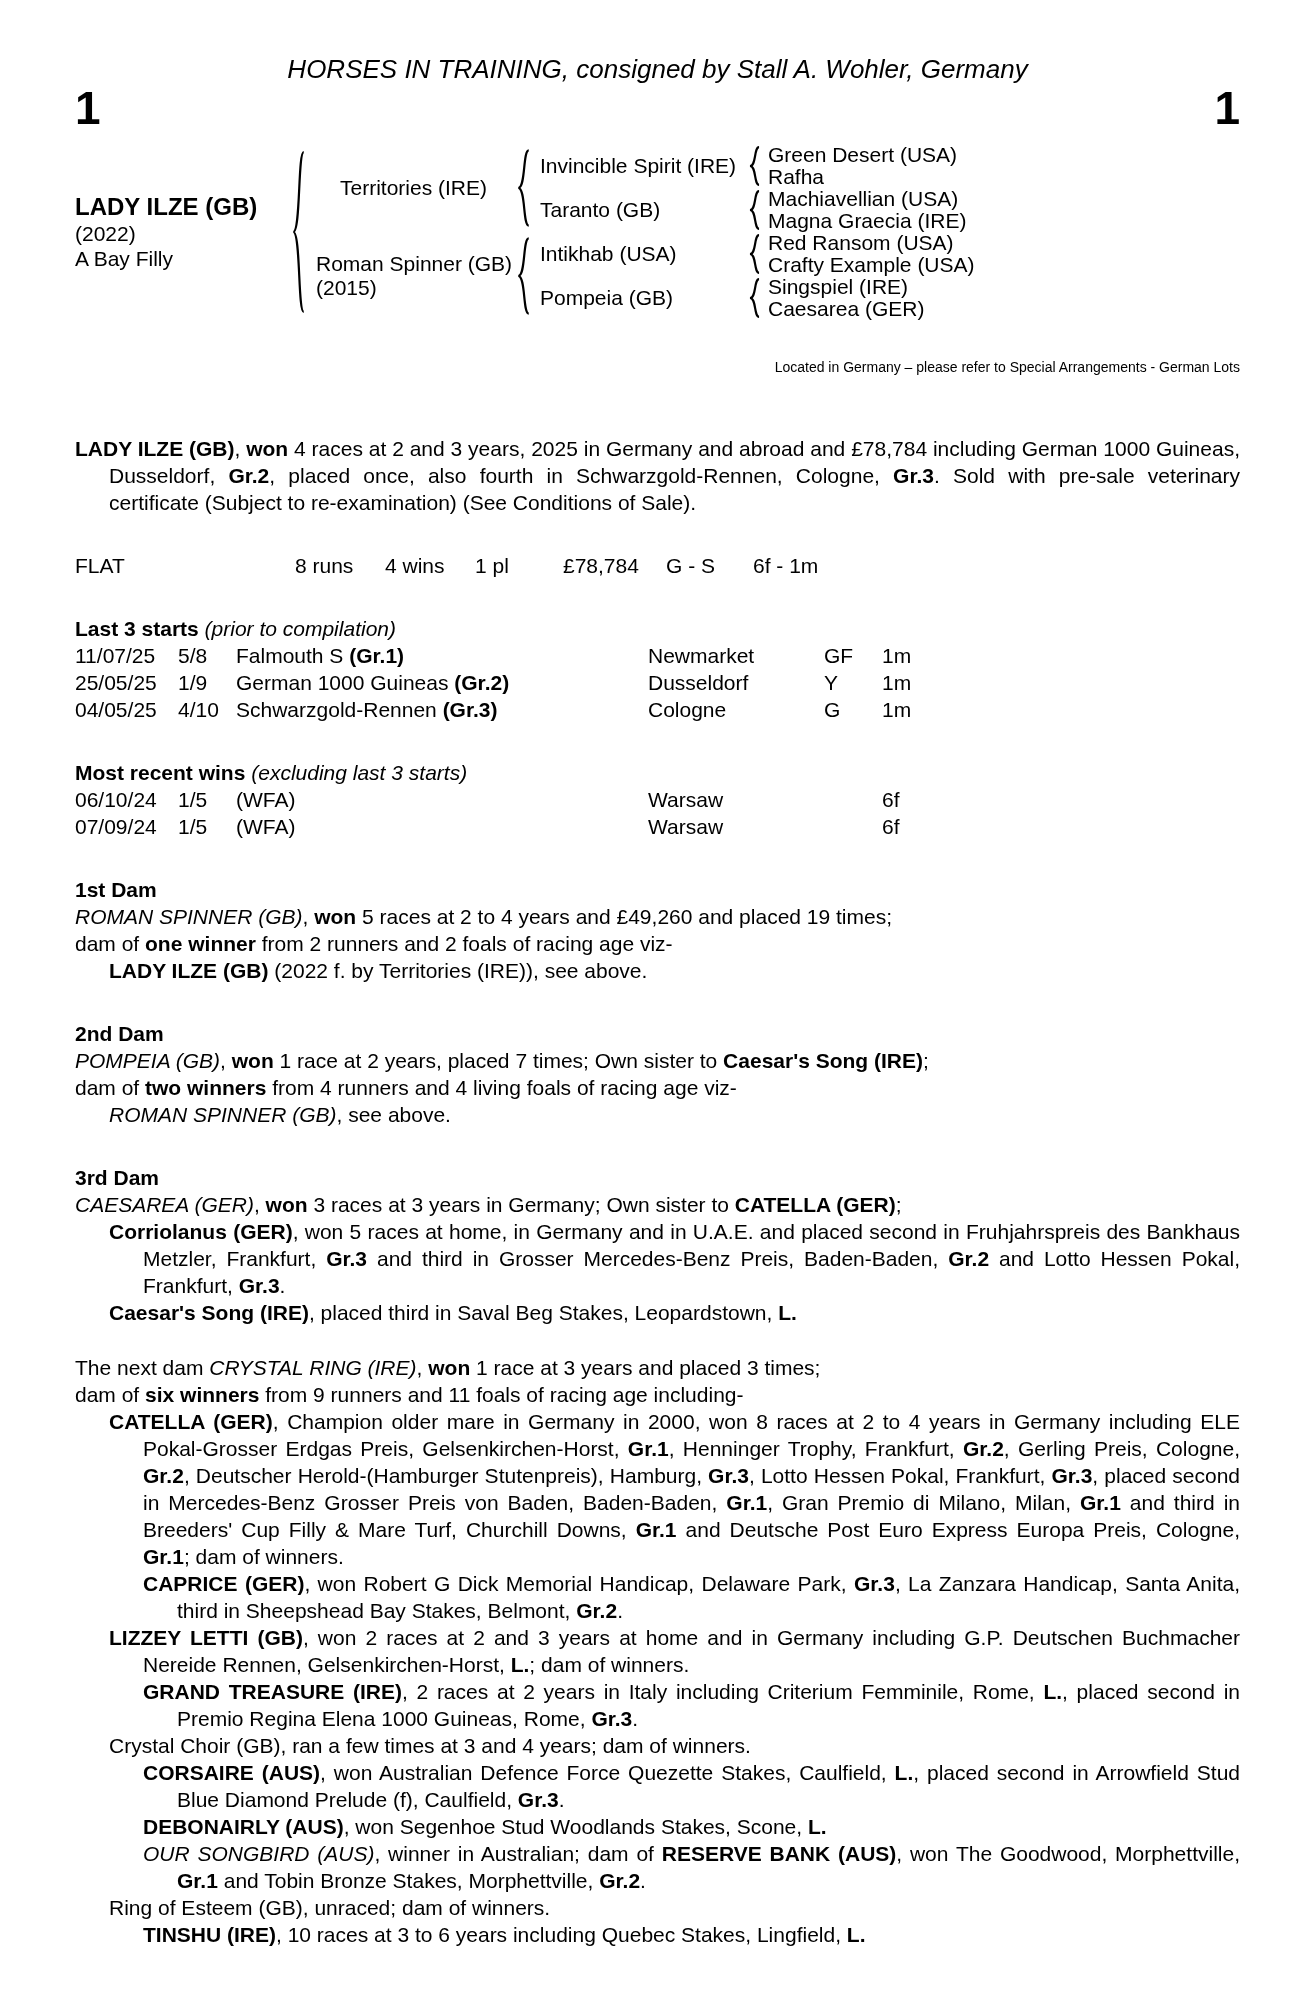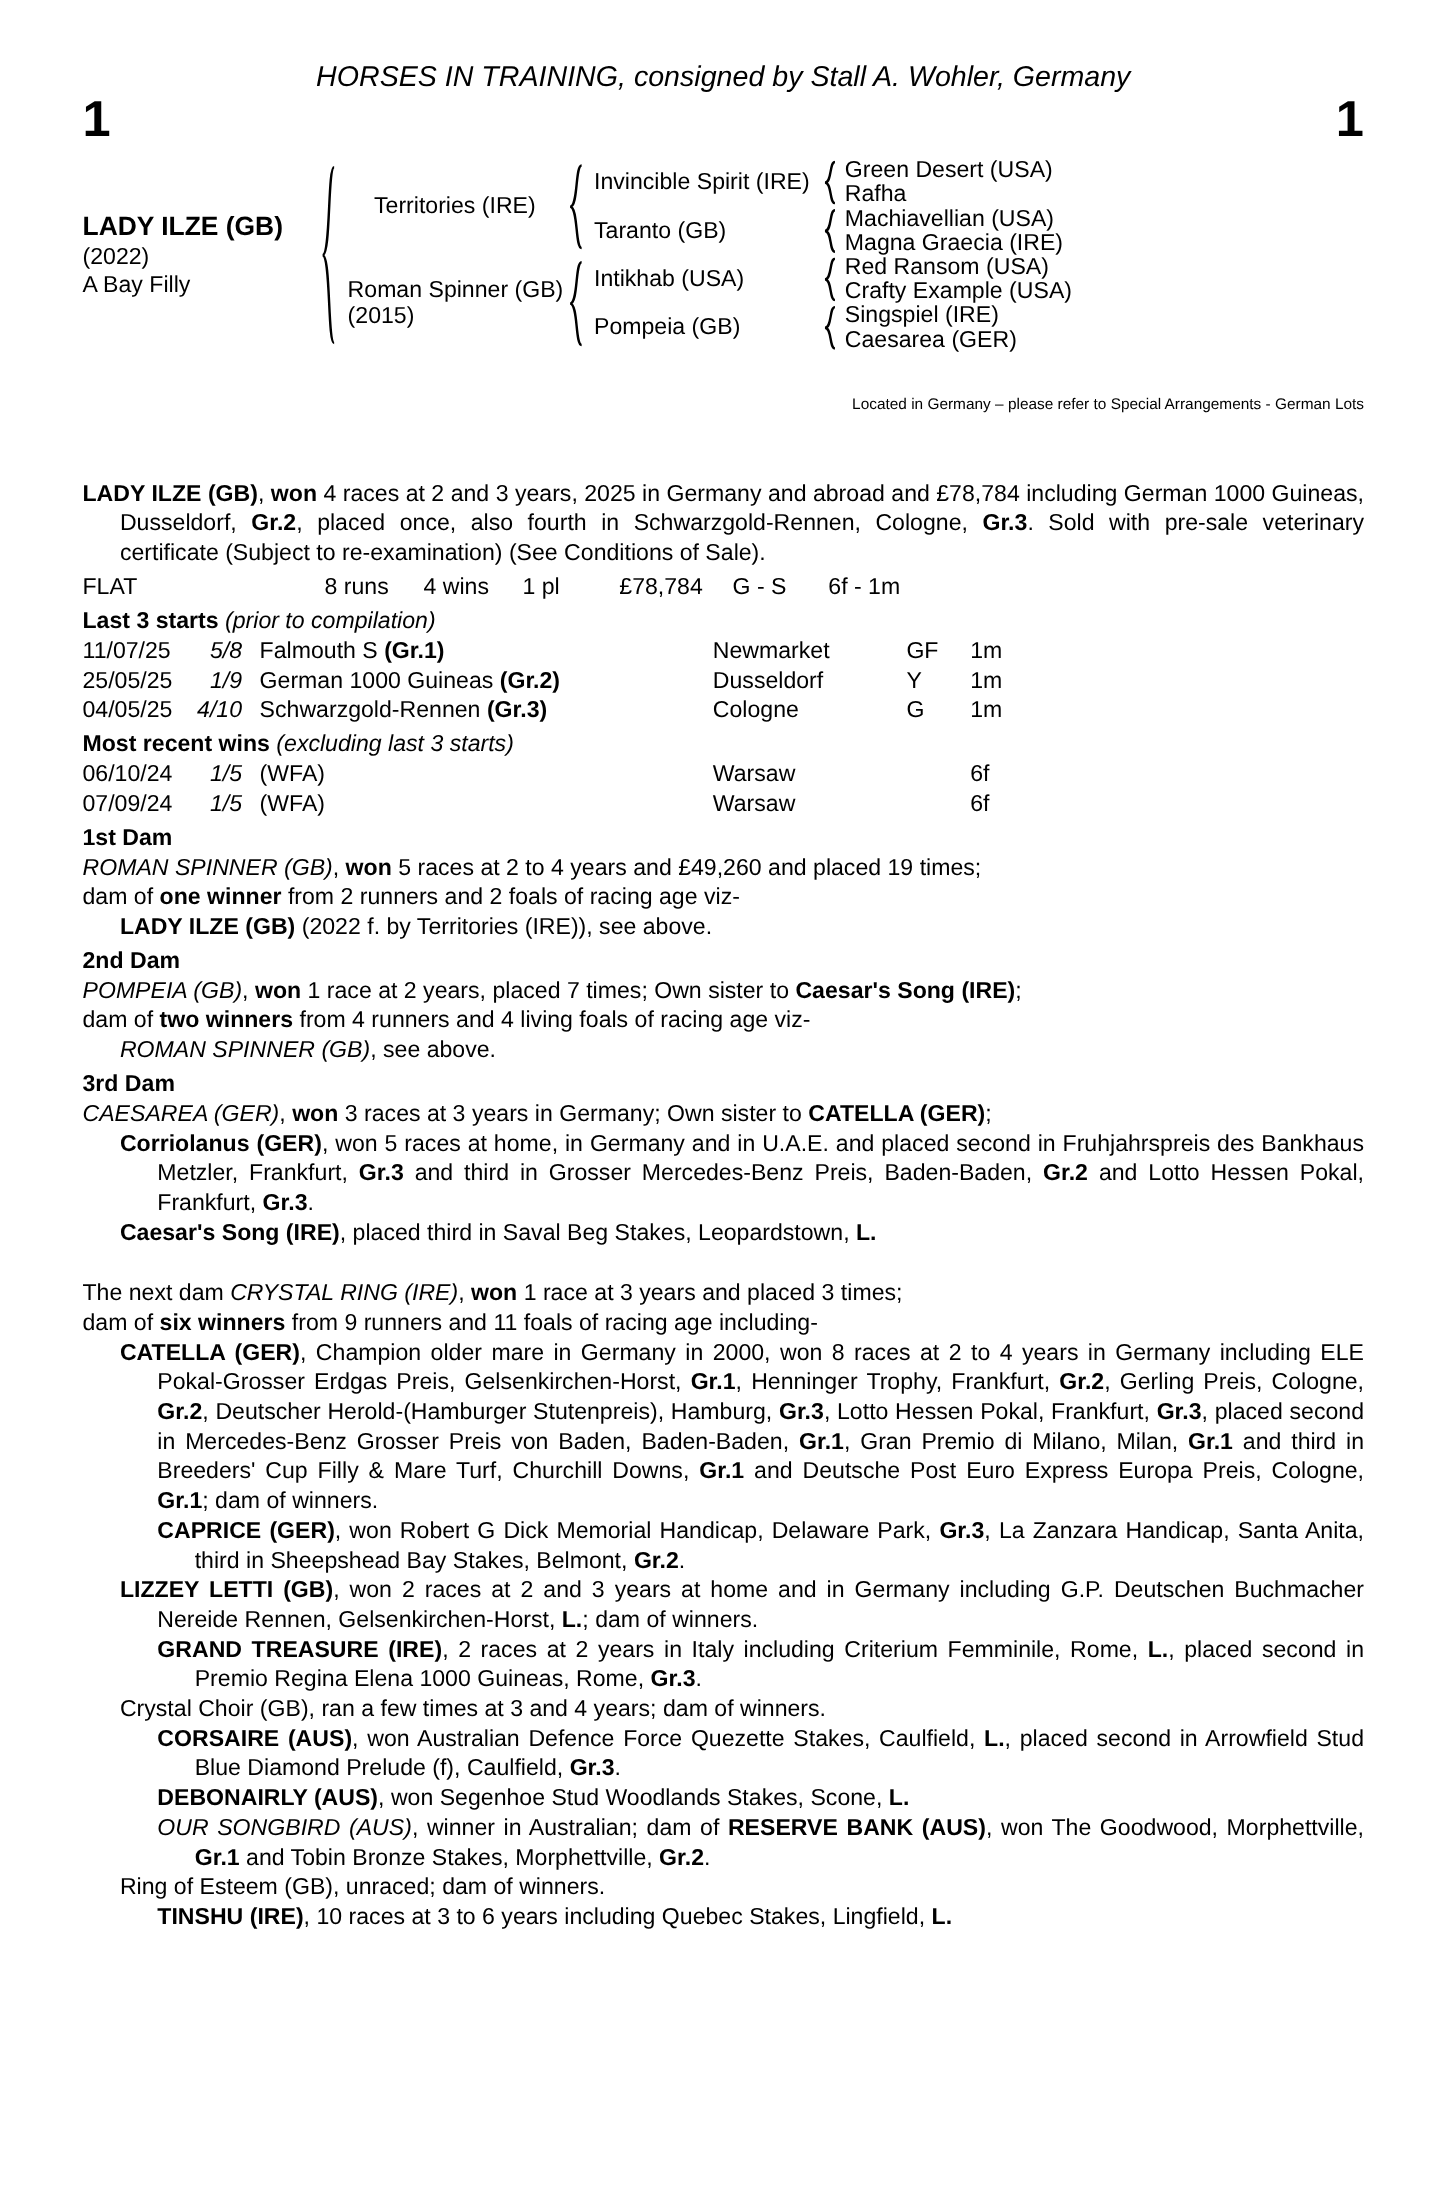--- a/index.html
+++ b/index.html
@@ -38,32 +38,32 @@
   .c6b{grid-column:6;grid-row:3/5;}
   .c6c{grid-column:6;grid-row:5/7;}
   .c6d{grid-column:6;grid-row:7/9;}
   .g1{grid-column:7;grid-row:1;}.g2{grid-column:7;grid-row:2;}
   .g3{grid-column:7;grid-row:3;}.g4{grid-column:7;grid-row:4;}
   .g5{grid-column:7;grid-row:5;}.g6{grid-column:7;grid-row:6;}
   .g7{grid-column:7;grid-row:7;}.g8{grid-column:7;grid-row:8;}
   
   .notice{margin-top:34px;text-align:right;font-weight:normal;font-size:14px;}
   .racepara{margin-top:54px;}
-  .sec{margin-top:4px;}
+  .sec{margin-top:36px;}
   .l0{padding-left:34px;text-indent:-34px;}
   .l1{padding-left:68px;text-indent:-34px;}
   .l2{padding-left:102px;text-indent:-34px;}
   
   .flat{display:flex;white-space:nowrap;}
   .fc0{width:220px;}.fc1{width:90px;}.fc2{width:90px;}.fc3{width:88px;}
   .fc4{width:103px;}.fc5{width:87px;}.fc6{flex:1;}
   
   .trow{display:flex;white-space:nowrap;}
   .c-date{width:103px;}
-  .c-pos{width:42px;text-align:right;font-style:italic;}
+  .c-pos{width:42px;text-align:left;}
   .c-race{width:412px;padding-left:16px;}
   .c-course{width:176px;}
   .c-going{width:58px;}
   .c-dist{width:60px;}
 </style>
 </head>
 <body>
 
 <div class="page">
 

